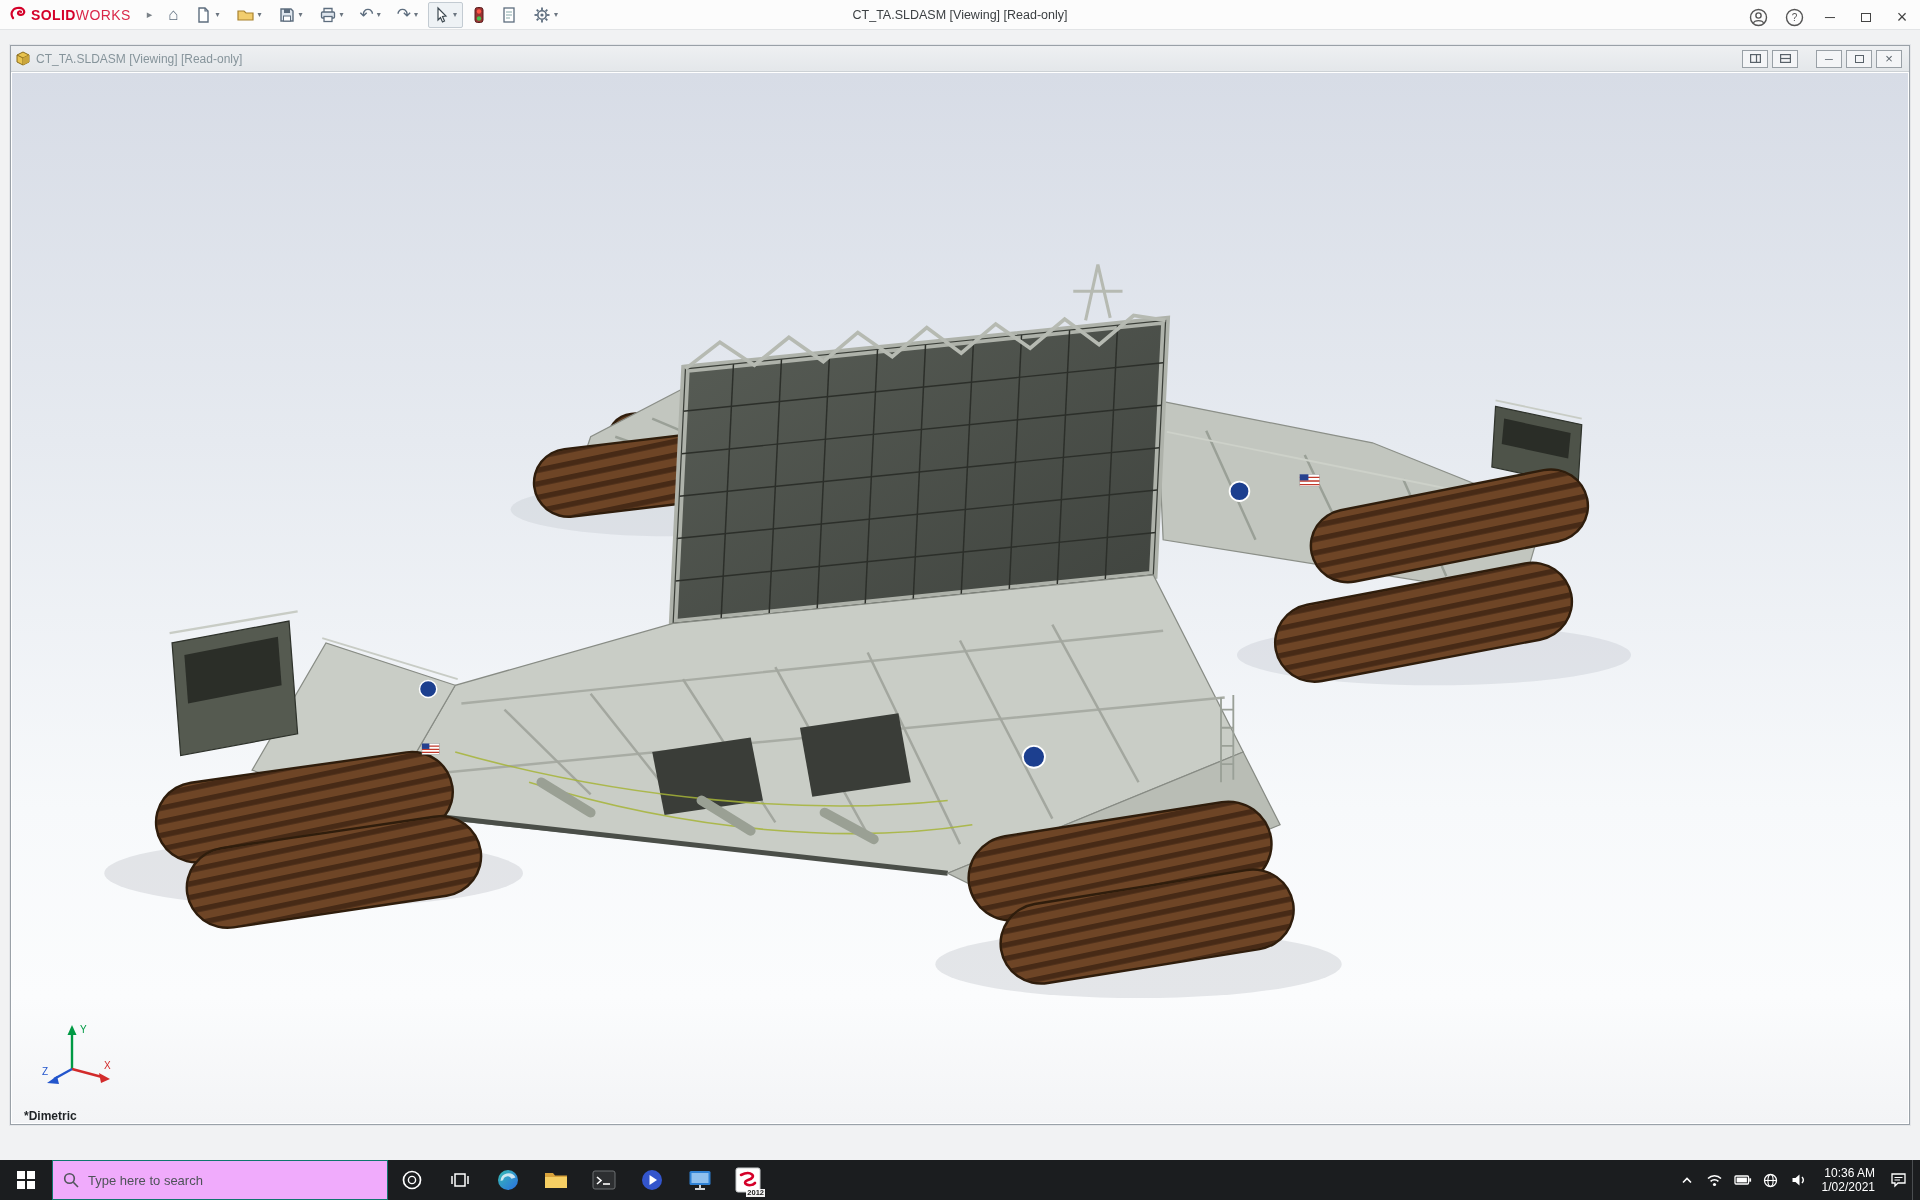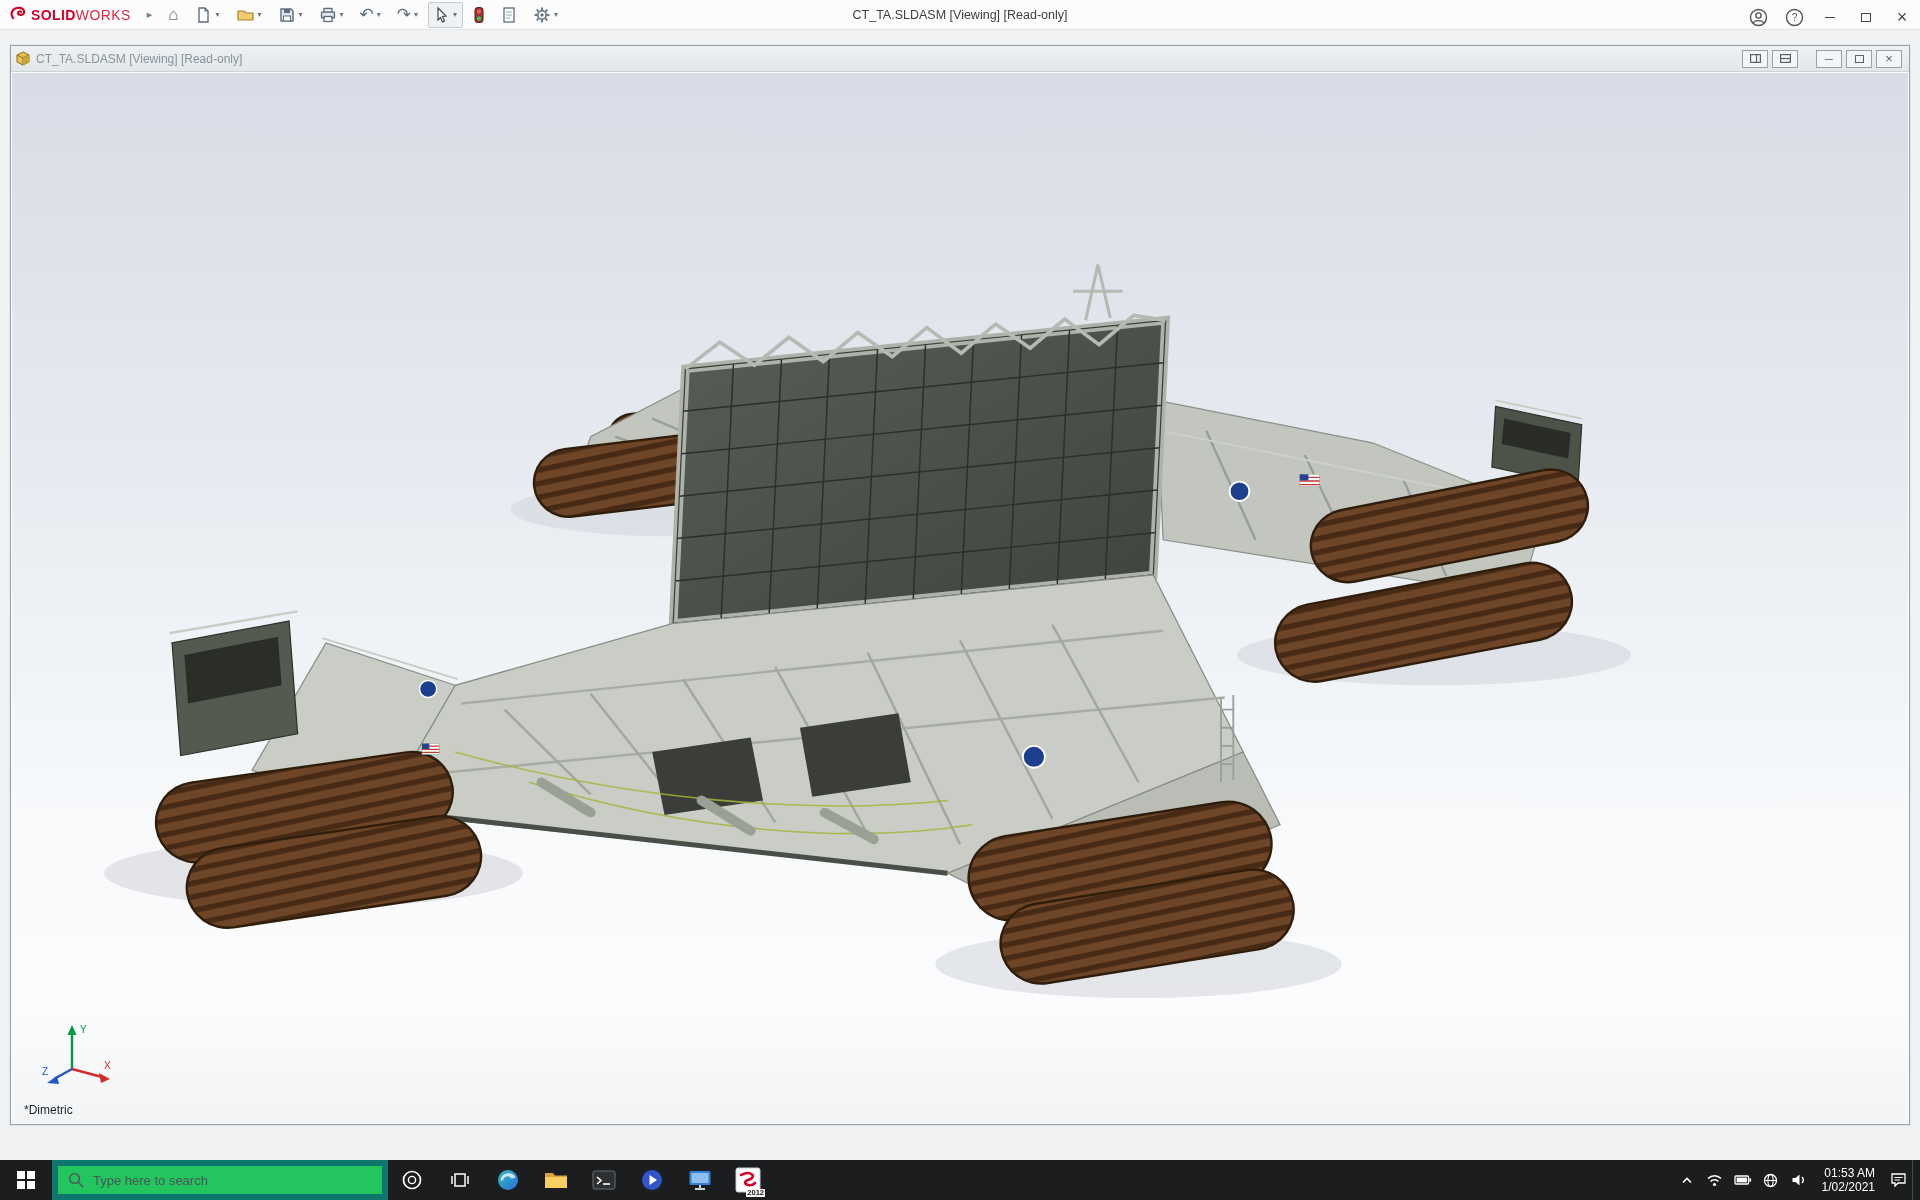--- a/index.html
+++ b/index.html
@@ -37,28 +37,28 @@
   .doc-btn { width:26px; height:18px; border:1px solid #99a0a6; background:#f4f5f7;
              display:flex; align-items:center; justify-content:center; color:#59626a; font-size:11px; }
   .csrestore { position:relative; width:9px; height:8px; }
   .csrestore::before { content:""; position:absolute; right:0; top:0; width:7px; height:6px; border:1.2px solid currentColor; }
   .csrestore::after  { content:""; position:absolute; left:0; bottom:0; width:7px; height:6px; border:1.2px solid currentColor; background:#f4f5f7; }
   .doc-gap { width:10px; }
 
   .viewport { position:absolute; left:1px; right:1px; top:27px; bottom:1px;
               background:linear-gradient(180deg,#d7dce6 0%,#e6eaf0 35%,#f7f9fb 70%,#fbfcfd 88%,#f3f4f6 100%); }
   .viewport svg.model { width:100%; height:100%; display:block; }
-  .view-label { position:absolute; left:12px; bottom:6px; font-size:12px; font-weight:normal; color:#1f2326; }
+  .view-label { position:absolute; left:12px; bottom:0; font-size:12px; font-weight:bold; color:#1f2326; }
   .triad { position:absolute; left:28px; bottom:34px; }
 
   
   .taskbar { position:absolute; left:0; bottom:0; width:1920px; height:40px;
              background:#1b1d1f; display:flex; align-items:stretch; color:#fff; }
   .task-btn { width:52px; display:flex; align-items:center; justify-content:center; }
-  .search-box { width:336px; background:#22c55e; border:6px solid #0f766e;
+  .search-box { width:336px; background:#f0abfc; border:1px solid #0f766e;
                 display:flex; align-items:center; gap:9px; padding:0 10px; }
   .search-box input { border:none; outline:none; font-size:13px; color:#333; width:260px;
                       font-family:"Liberation Sans", sans-serif; background:transparent; }
   .search-box input::placeholder { color:#4e5358; opacity:1; }
   .app-icon { width:48px; display:flex; align-items:center; justify-content:center; position:relative; }
   .sw-badge { position:absolute; bottom:3px; right:7px; font-size:7.5px; font-weight:bold;
               color:#222; background:rgba(255,255,255,.95); padding:0 1px; line-height:8px; }
   .tray { margin-left:auto; display:flex; align-items:stretch; }
   .tray-icon { width:28px; display:flex; align-items:center; justify-content:center; }
   .clock { display:flex; flex-direction:column; justify-content:center; align-items:flex-end;
@@ -475,21 +475,21 @@
           <line x1="1.5" y1="7.5" x2="13.5" y2="7.5" stroke="#fff" stroke-width="1.1"></line>
       </svg>
     </div>
     <div class="tray-icon">
       <svg width="16" height="14" viewBox="0 0 16 14">
         <path d="M1.5,5 V9 H4.5 L8.5,12.5 V1.5 L4.5,5 Z" fill="#fff"></path>
           <path d="M11,4 a4.5,4.5 0 0 1 0,6" fill="none" stroke="#fff" stroke-width="1.4"></path>
       </svg>
     </div>
     <div class="clock">
-      <span>01:53 AM</span>
+      <span>10:36 AM</span>
       <span>1/02/2021</span>
     </div>
     <div class="tray-icon">
       <svg width="17" height="16" viewBox="0 0 17 16">
         <path d="M2,2 H15 V11 H8 L5,14 V11 H2 Z" fill="none" stroke="#fff" stroke-width="1.3"></path>
           <path d="M4.5,5.5 H12.5 M4.5,8 H10" stroke="#fff" stroke-width="1.2"></path>
       </svg>
     </div>
     <div class="show-desktop"></div>
   </div>

